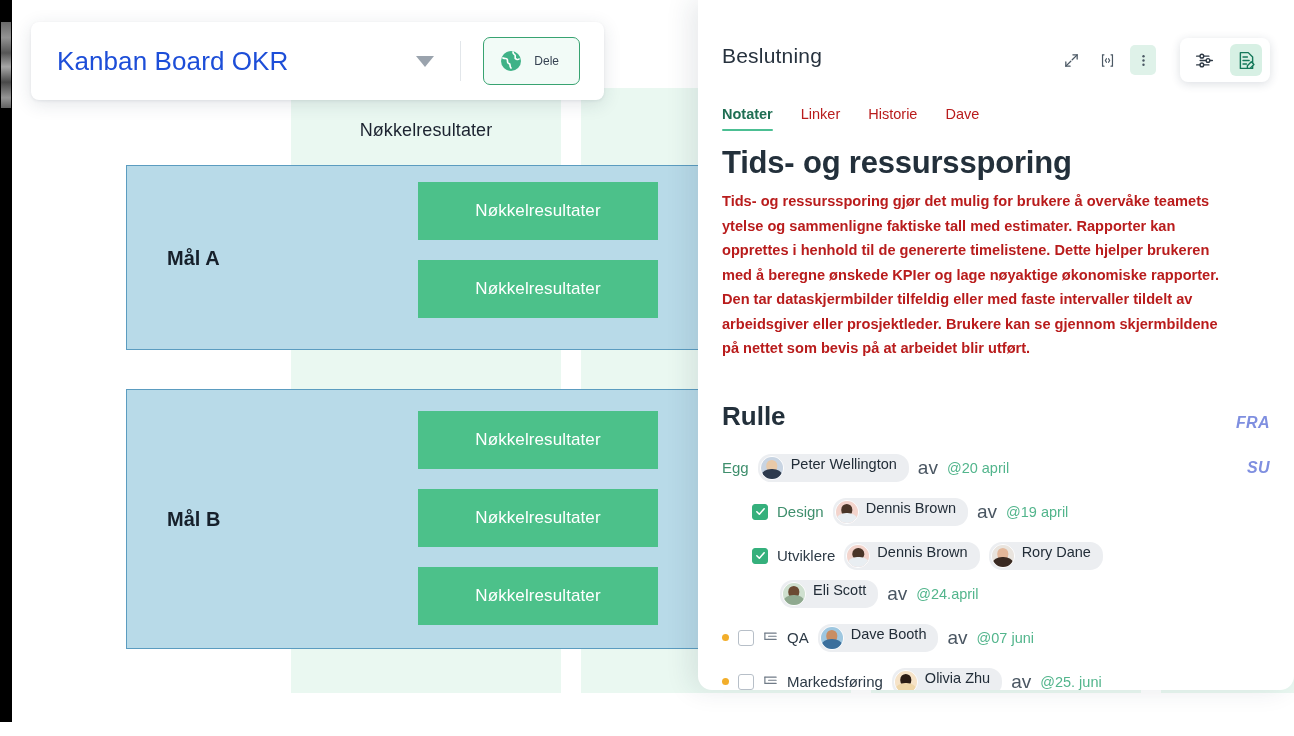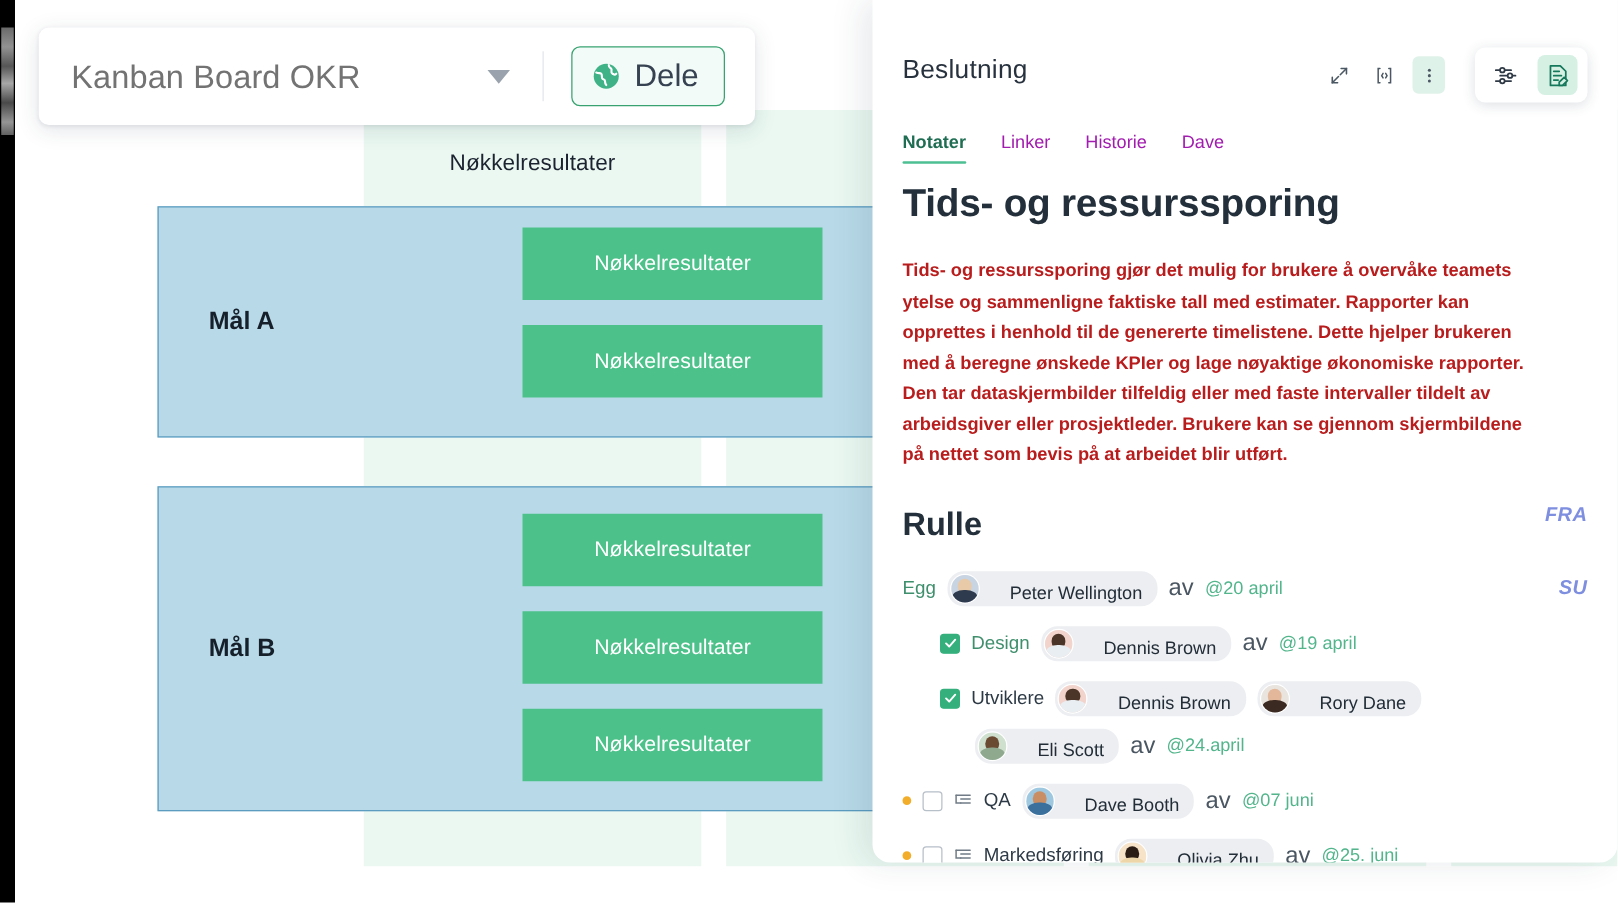--- a/index.html
+++ b/index.html
@@ -118,21 +118,21 @@
     width: 573px; height: 78px;
     background: #ffffff;
     border-radius: 8px;
     box-shadow: 0 4px 18px rgba(35,55,80,.13), 0 1px 3px rgba(35,55,80,.08);
     display: flex; align-items: center;
     z-index: 25;
   }
   .board-name {
     margin-left: 26px;
     font-size: 26px;
-    color: #737373;
+    color: #1d4ed8;
     font-weight: 400;
     letter-spacing: .1px;
   }
   .caret-down {
     margin-left: auto;
     width: 0; height: 0;
     border-left: 9px solid transparent;
     border-right: 9px solid transparent;
     border-top: 11px solid #9aa3ad;
   }
@@ -144,21 +144,21 @@
   .share-btn {
     margin-right: 24px;
     height: 48px;
     padding: 0 20px 0 15px;
     display: flex; align-items: center; gap: 11px;
     border: 1.6px solid #38a371;
     border-radius: 7px;
     background: #f2fbf7;
     cursor: pointer;
   }
-  .share-btn .label { font-size: 25px; color: #364252; }
+  .share-btn .label { font-size: 12px; color: #364252; }
   .globe { width: 24px; height: 24px; display:block; }
 
   
   .panel {
     position: absolute;
     left: 698px; top: 0;
     width: 596px; height: 690px;
     background: #ffffff;
     border-bottom-left-radius: 14px;
     border-bottom-right-radius: 14px;
@@ -205,21 +205,21 @@
     color: #2f3a46;
   }
   .tool-btn.active { background: #d7f0e4; color: #15785a; }
 
   .tabs {
     display: flex; gap: 28px;
     padding: 18px 24px 0 24px;
   }
   .tab {
     font-size: 14.5px;
-    color: #a21caf;
+    color: #b91c1c;
     padding-bottom: 9px;
     cursor: pointer;
     position: relative;
   }
   .tab.active {
     color: #1f6e53;
     font-weight: 700;
   }
   .tab.active::after {
     content: "";
@@ -227,32 +227,32 @@
     height: 2.5px; background: #4cbf93;
     border-radius: 2px;
   }
 
   .panel-body { padding: 14px 24px 0 24px; }
   .doc-title {
     font-size: 31px;
     font-weight: 700;
     color: #23303b;
     letter-spacing: -.2px;
-    margin-bottom: 24px;
+    margin-bottom: 8px;
   }
   .doc-para {
     font-size: 14.6px;
     line-height: 1.68;
     font-weight: 700;
     color: #b91c1c;
     max-width: 512px;
   }
   .sect-row {
-    display: flex; align-items: flex-start;
-    margin-top: 27px;
+    display: flex; align-items: flex-end;
+    margin-top: 40px;
   }
   .sect-title {
     font-size: 26px; font-weight: 700; color: #23303b;
   }
   .side-tag {
     margin-left: auto;
     font-size: 16px;
     font-style: italic;
     font-weight: 700;
     color: #7f8fe0;
@@ -283,25 +283,25 @@
     background: #35b07c; border-color: #35b07c;
     display: flex; align-items: center; justify-content: center;
   }
   .cbox.checked svg { width: 11px; height: 11px; }
   .sub-icon { width: 15px; height: 15px; flex: none; color: #707b87; }
 
   .task-label { font-size: 15px; color: #2d3a46; }
   .task-label.green { color: #3f8f6d; }
 
   .person {
-    display: inline-flex; align-items: flex-end;
+    display: inline-flex; align-items: flex-start;
     background: #eceef1;
     border-radius: 13px;
     padding: 2px 12px 2px 2px;
-    gap: 24px;
+    gap: 7px;
     cursor: pointer;
   }
   .avatar {
     width: 24px; height: 24px; border-radius: 50%;
     flex: none; overflow: hidden; position: relative;
     border: 1.5px solid #ffffff;
   }
   .pname { font-size: 14.5px; color: #222d38; white-space: nowrap; }
   .av-word { font-size: 19px; color: #4a5662; }
   .due { font-size: 14.5px; color: #52b58c; }

